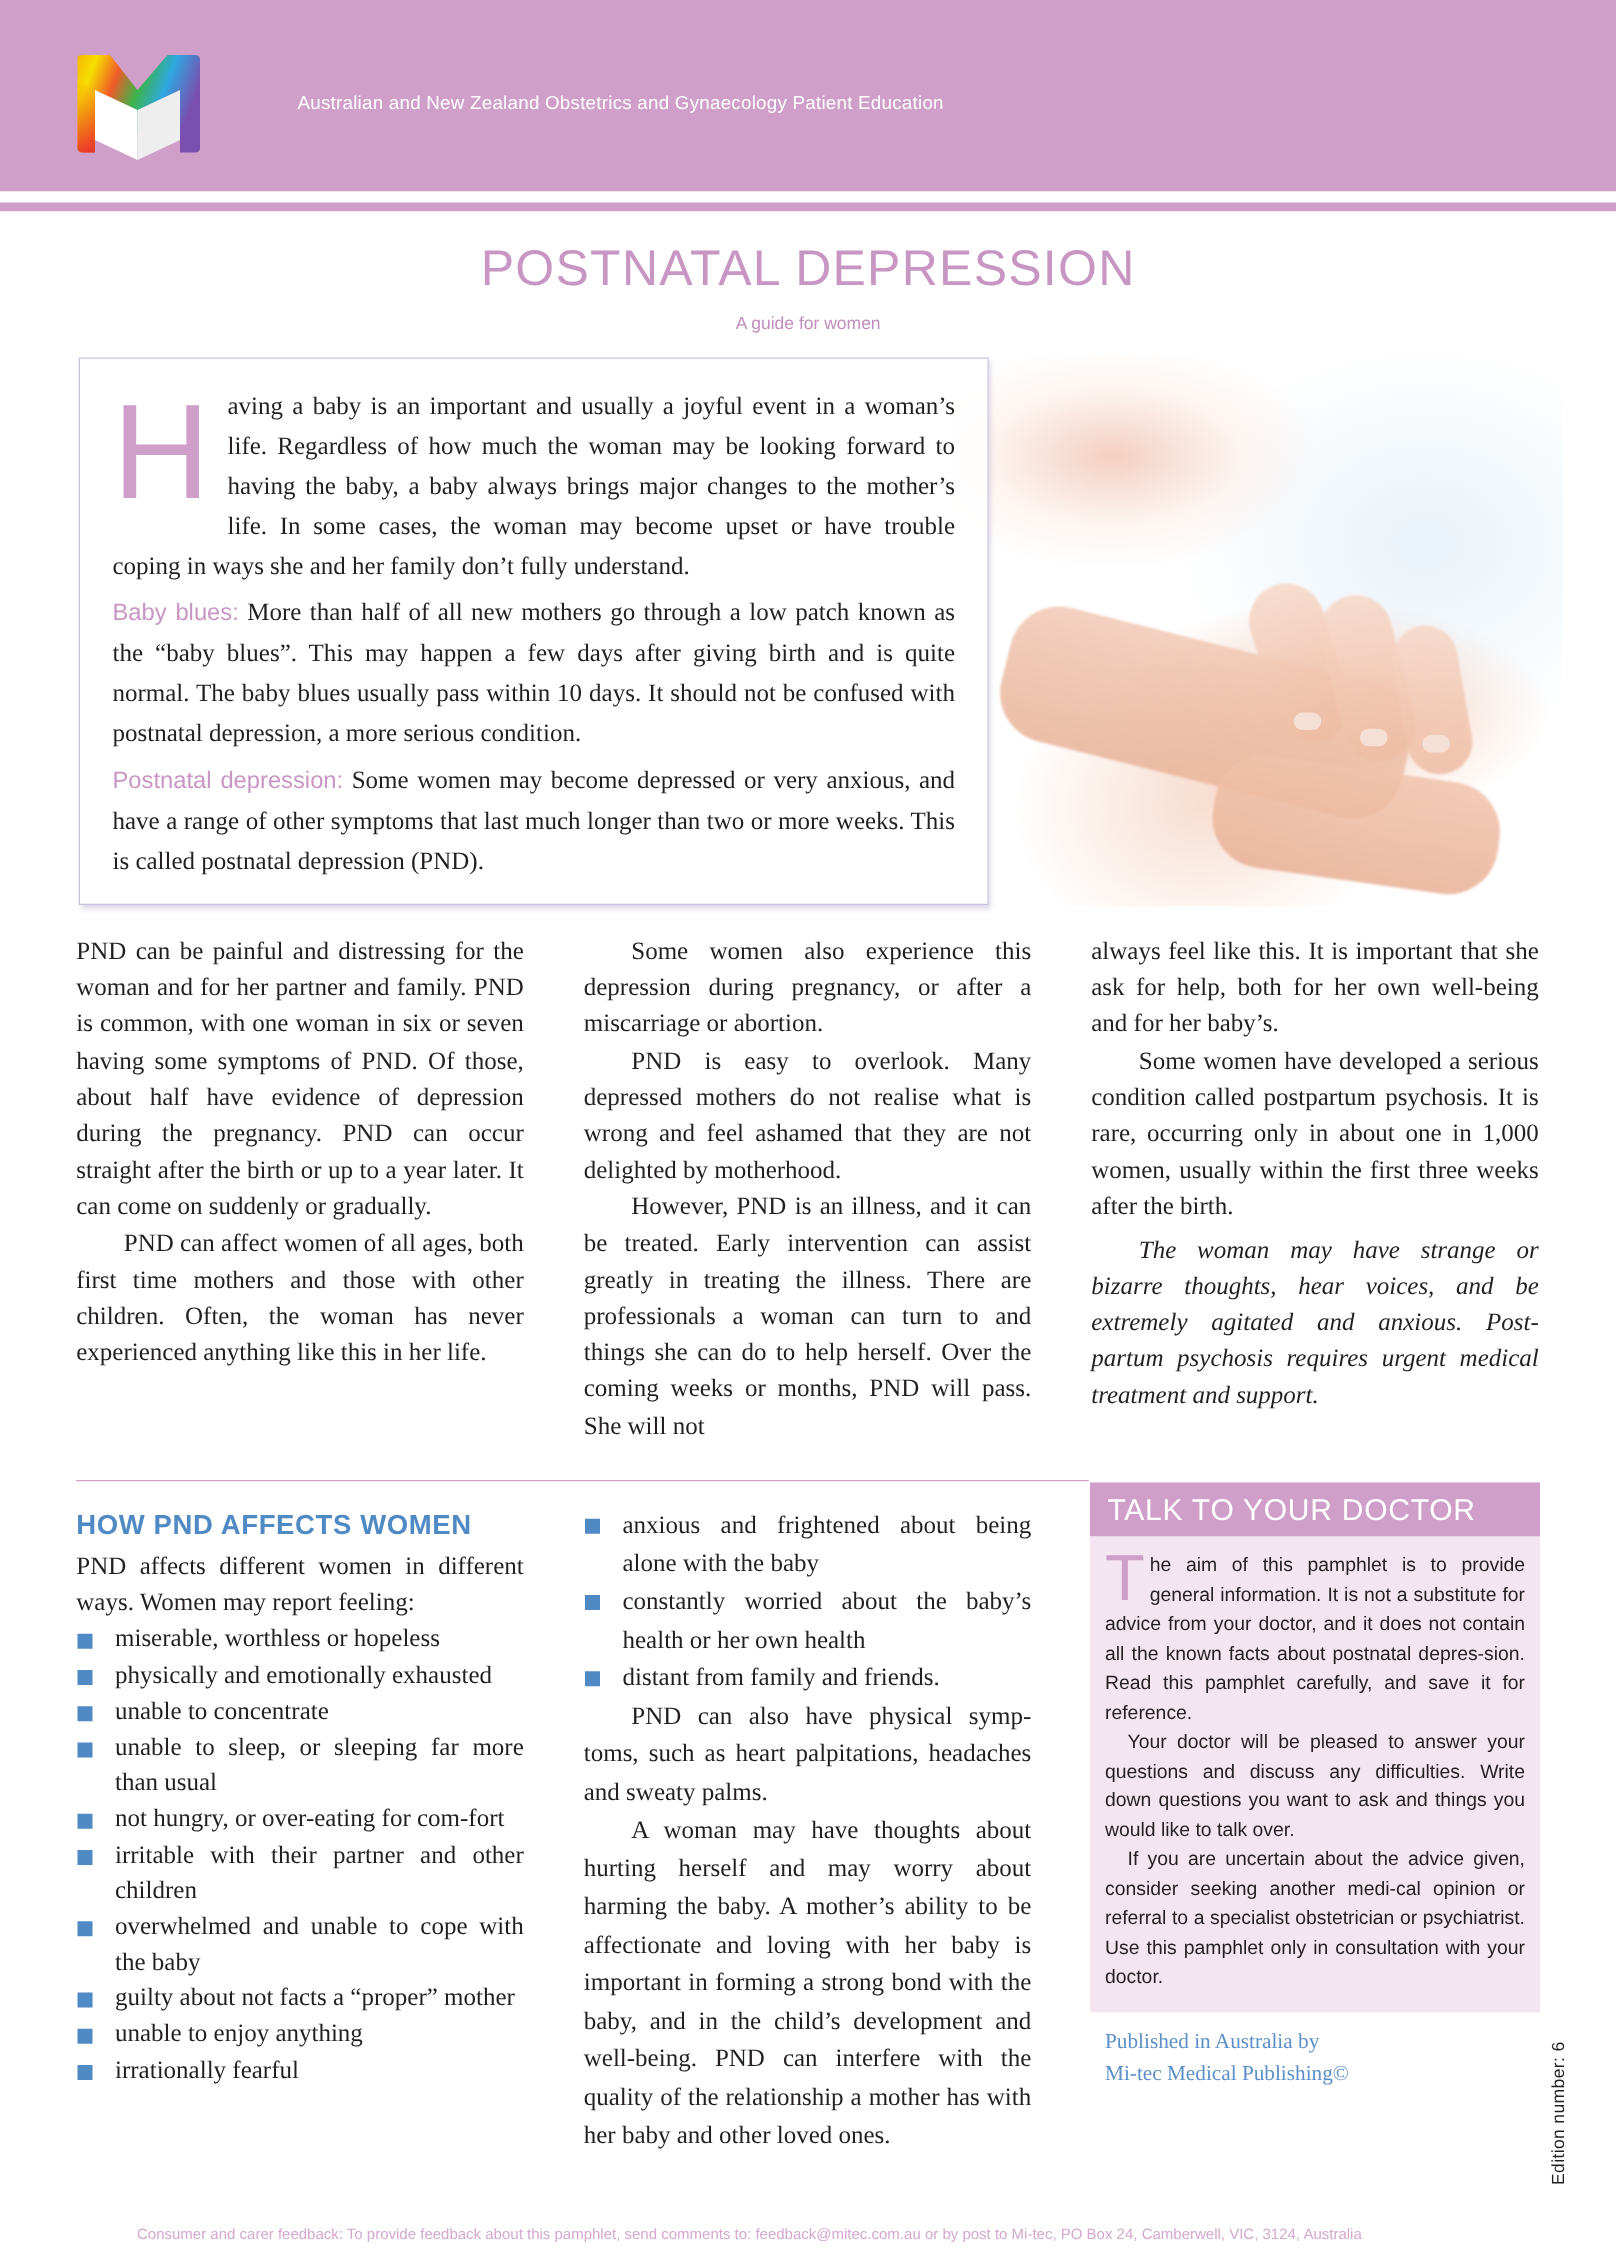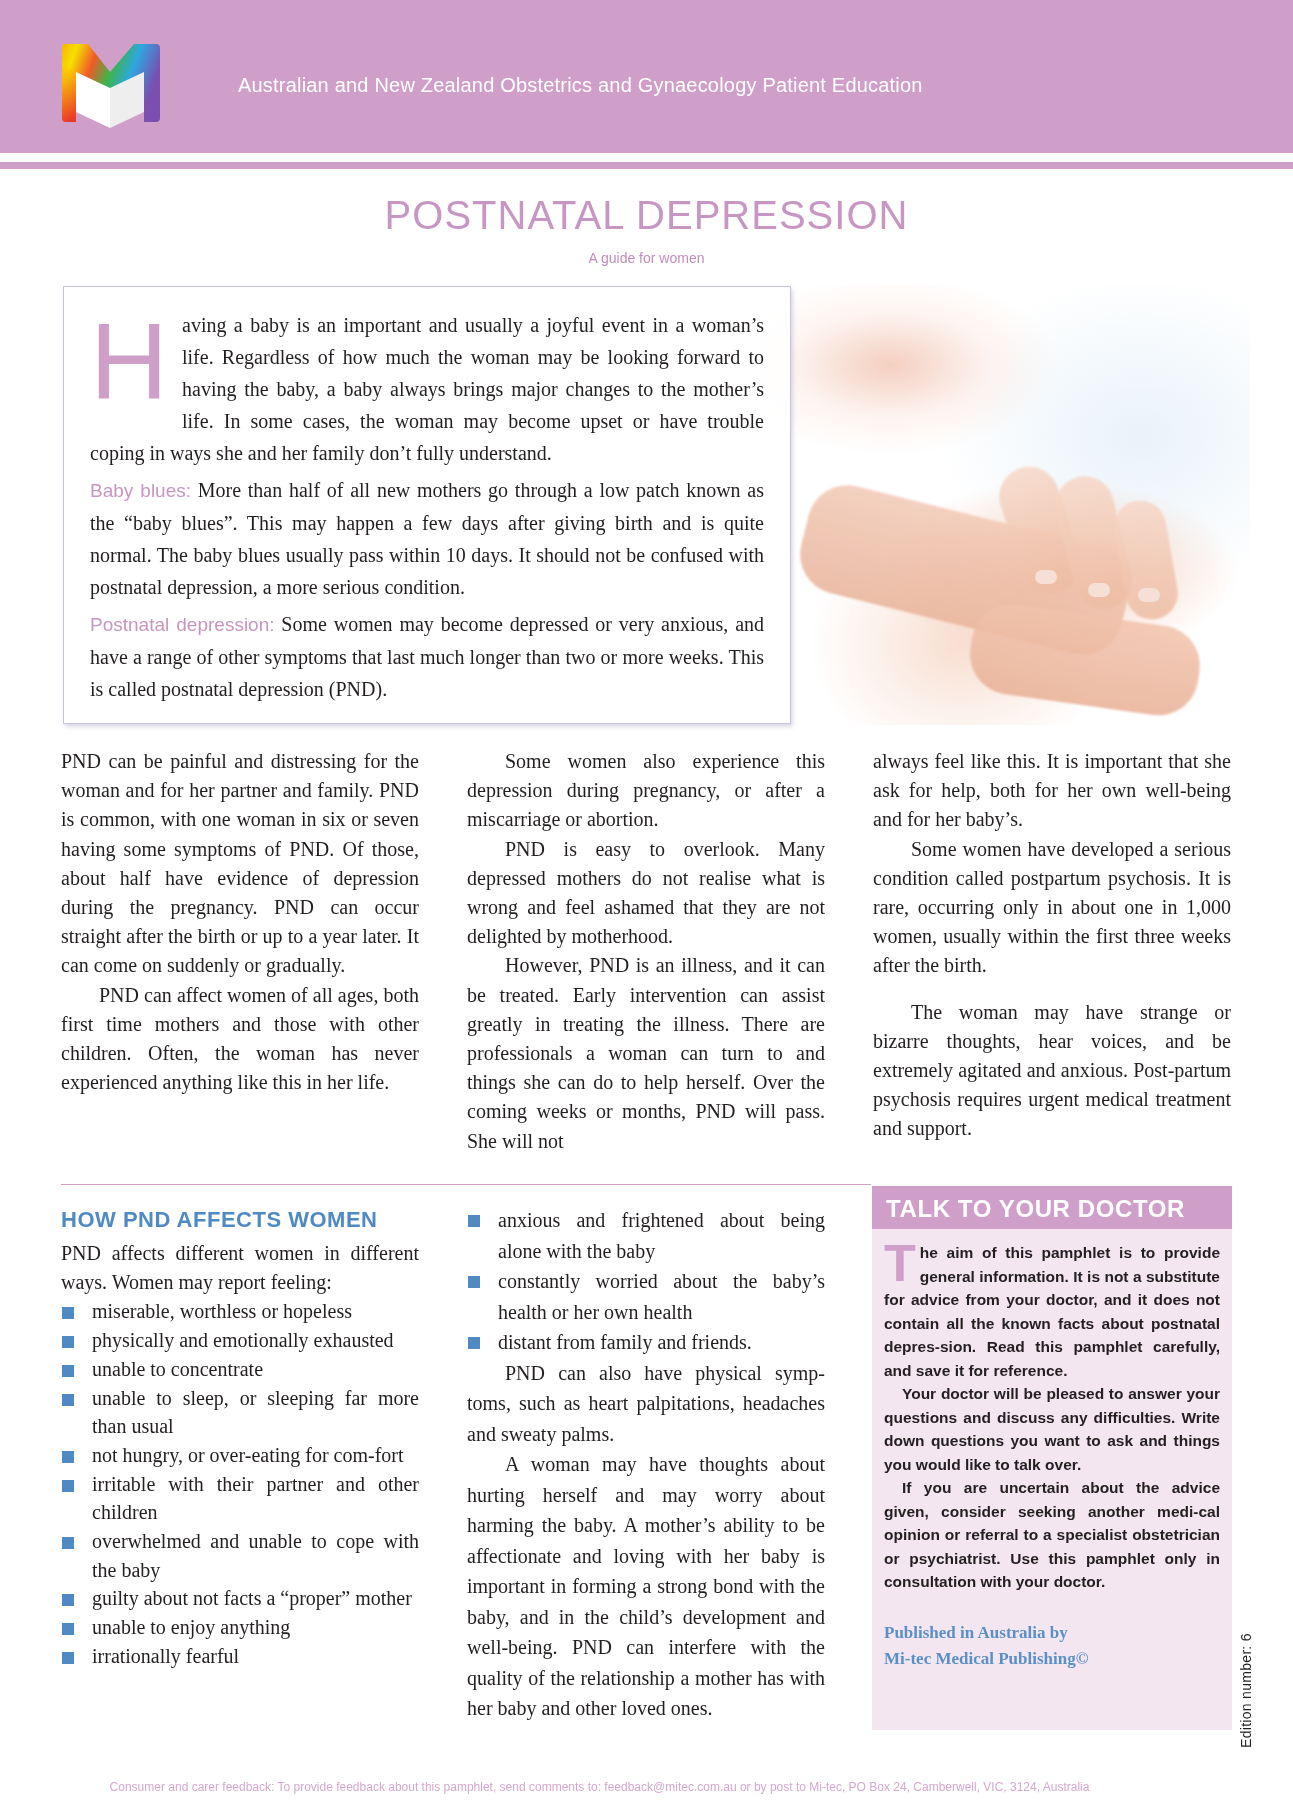--- a/index.html
+++ b/index.html
@@ -2,21 +2,21 @@
 <html><head>
 <meta charset="utf-8">
 <style>
   * { box-sizing: border-box; margin: 0; padding: 0; }
   html, body { width: 1293px; height: 1800px; background: #ffffff; overflow: hidden; }
   body { position: relative; font-family: "Liberation Serif", "DejaVu Serif", serif; color: #231f20; }
 
   .header-band { position: absolute; left: 0; top: 0; width: 1293px; height: 153px; background: #cf9fca; }
   .header-stripe { position: absolute; left: 0; top: 162px; width: 1293px; height: 7px; background: #cf9fca; }
   .logo { position: absolute; left: 60px; top: 44px; width: 102px; height: 84px; }
-  .org-name { position: absolute; left: 238px; top: 74px; font-family: "Liberation Sans", "DejaVu Sans", sans-serif; font-size: 20px; color: #ffffff; letter-spacing: 0.2px; font-weight: 400; }
+  .org-name { position: absolute; left: 238px; top: 74px; font-family: "Liberation Sans", "DejaVu Sans", sans-serif; font-size: 15px; color: #ffffff; letter-spacing: 0.2px; font-weight: 400; }
 
   .title { position: absolute; left: 0; width: 1293px; top: 193px; text-align: center; font-family: "Liberation Sans", "DejaVu Sans", sans-serif; font-size: 40px; color: #c896c3; letter-spacing: 1px; font-weight: 400; }
   .subtitle { position: absolute; left: 0; width: 1293px; top: 250px; text-align: center; font-family: "Liberation Sans", "DejaVu Sans", sans-serif; font-size: 14px; color: #c28dbd; }
 
   .photo { position: absolute; left: 760px; top: 285px; width: 490px; height: 440px; overflow: hidden;
     background:
       radial-gradient(ellipse 140px 70px at 300px 200px, rgba(240,190,165,0.0) 0%, rgba(255,255,255,0) 100%),
       radial-gradient(ellipse 180px 90px at 300px 285px, rgba(238,180,150,0.75) 0%, rgba(245,205,185,0.45) 55%, rgba(255,255,255,0) 100%),
       radial-gradient(ellipse 170px 90px at 130px 80px, rgba(236,175,150,0.6) 0%, rgba(250,215,200,0.25) 60%, rgba(255,255,255,0) 100%),
       radial-gradient(ellipse 150px 120px at 200px 360px, rgba(242,195,170,0.55) 0%, rgba(255,255,255,0) 100%),
@@ -29,37 +29,37 @@
     border: 1px solid #c9c2de; background: rgba(255,255,255,0.82);
     box-shadow: 2px 3px 4px rgba(160,150,190,0.35);
     padding: 22px 26px 0 26px; font-size: 20px; line-height: 32px; text-align: justify; }
   .dropcap { float: left; font-family: "Liberation Sans", "DejaVu Sans", sans-serif; font-size: 108px; line-height: 84px; color: #cf9fca; margin: 10px 14px 0 0; font-weight: 400; height: 88px; }
   .intro-box p { margin-bottom: 5px; }
   .lead-label { font-family: "Liberation Sans", "DejaVu Sans", sans-serif; color: #c896c3; font-size: 19px; }
 
   .col { position: absolute; font-size: 20px; line-height: 29.2px; text-align: justify; }
   .col p { margin: 0; }
   .col p.ind { text-indent: 38px; }
-  .col p.gap { margin-top: 17px; }
+  .col p.gap { margin-top: 5px; font-style: italic; }
   .c1 { left: 61px; top: 747px; width: 358px; }
   .c2 { left: 467px; top: 747px; width: 358px; }
   .c3 { left: 873px; top: 747px; width: 358px; }
 
   .divider { position: absolute; left: 61px; top: 1184px; width: 810px; height: 1px; background: #cf9fca; }
 
   .section-heading { font-family: "Liberation Sans", "DejaVu Sans", sans-serif; font-size: 22px; color: #4f8ac4; letter-spacing: 0.5px; line-height: 30px; margin-bottom: 4px; }
   .b1 { left: 61px; top: 1205px; width: 358px; }
   .b2 { left: 467px; top: 1205px; width: 358px; line-height: 30.5px; }
   .bullets { list-style: none; }
   .bullets li { position: relative; padding-left: 31px; text-align: justify; }
   .bullets li .sq { position: absolute; left: 1px; top: 10px; width: 12px; height: 12px; background: #4f8ac4; }
   .b1 .bullets li { line-height: 28.7px; }
   .b2 .bullets li { line-height: 30.5px; }
 
-  .doctor-box { position: absolute; left: 872px; top: 1186px; width: 360px; height: 544px; background: #f3e6f1; font-weight: bold; }
+  .doctor-box { position: absolute; left: 872px; top: 1186px; width: 360px; height: 424px; background: #f3e6f1; }
   .doctor-title { height: 43px; background: #cf9fca; color: #ffffff; font-family: "Liberation Sans", "DejaVu Sans", sans-serif; font-size: 24px; line-height: 46px; padding-left: 14px; letter-spacing: 0.6px; }
   .doctor-body { padding: 12px 12px 0 12px; font-family: "Liberation Sans", "DejaVu Sans", sans-serif; font-size: 15.5px; line-height: 23.5px; text-align: justify; color: #231f20; }
   .doctor-body p.ind { text-indent: 18px; }
   .dropcap-t { float: left; font-size: 52px; line-height: 40px; color: #cf9fca; margin: 2px 4px 0 0; height: 42px; font-family: "Liberation Sans", "DejaVu Sans", sans-serif; }
   .publisher { margin-top: 26px; text-align: left; font-family: "Liberation Serif", "DejaVu Serif", serif; font-size: 17px; line-height: 26px; color: #5b8fc7; }
 
   .edition { position: absolute; left: 1238px; top: 1748px; transform-origin: 0 0; transform: rotate(-90deg); font-family: "Liberation Sans", "DejaVu Sans", sans-serif; font-size: 14px; color: #231f20; white-space: nowrap; letter-spacing: 0.3px; }
 
   .footer { position: absolute; left: 0; width: 1199px; top: 1780px; text-align: center; font-family: "Liberation Sans", "DejaVu Sans", sans-serif; font-size: 12px; color: #d4a8cf; }
 </style>

